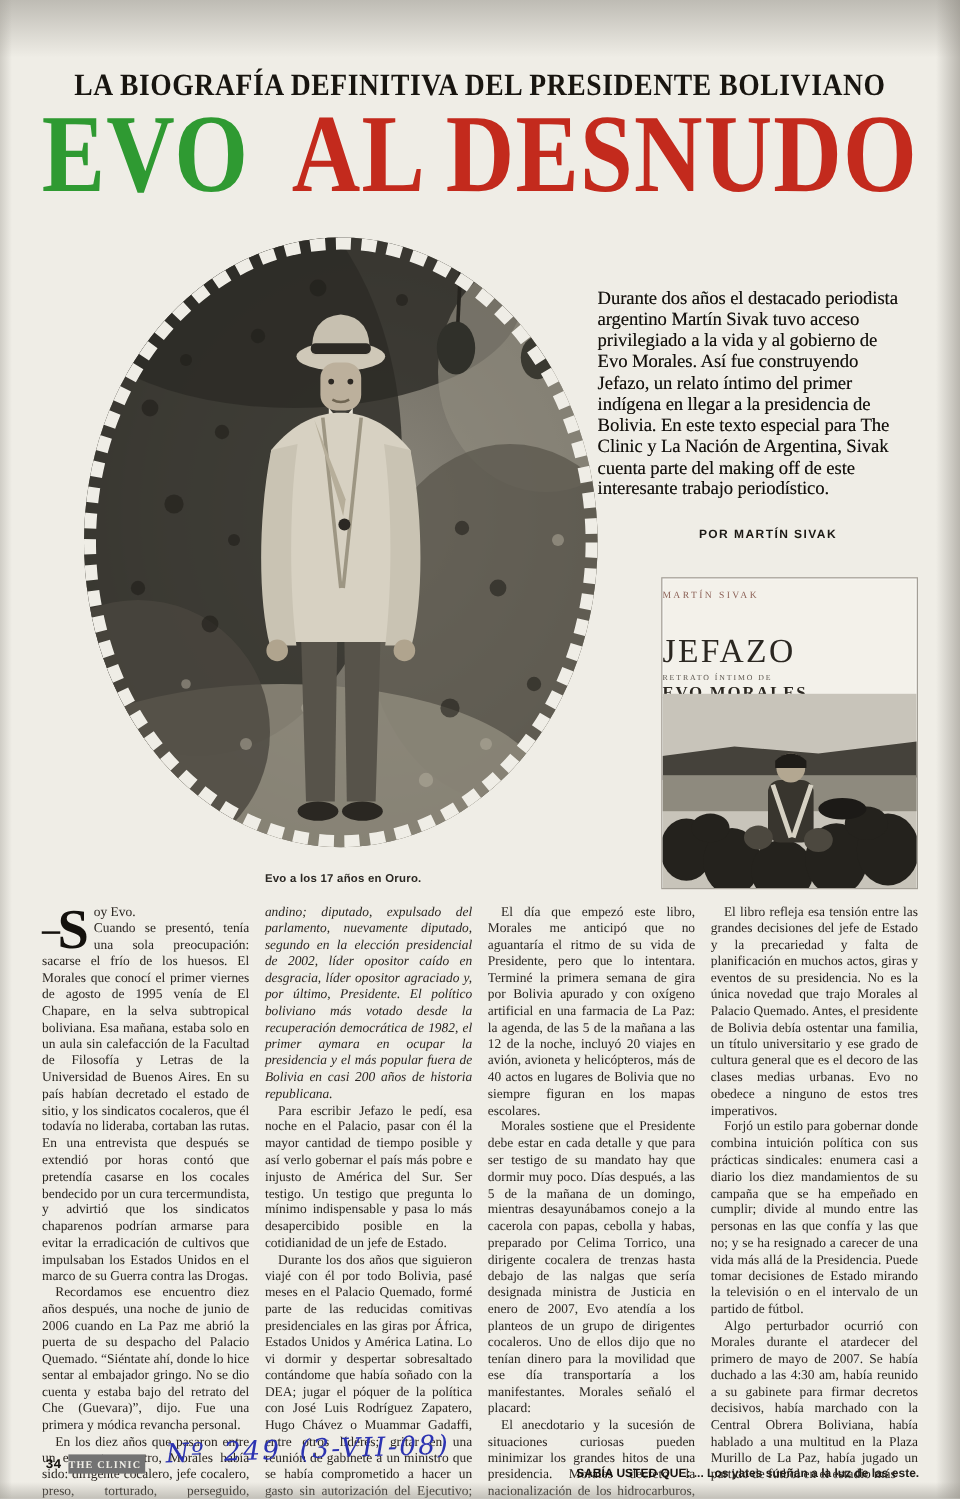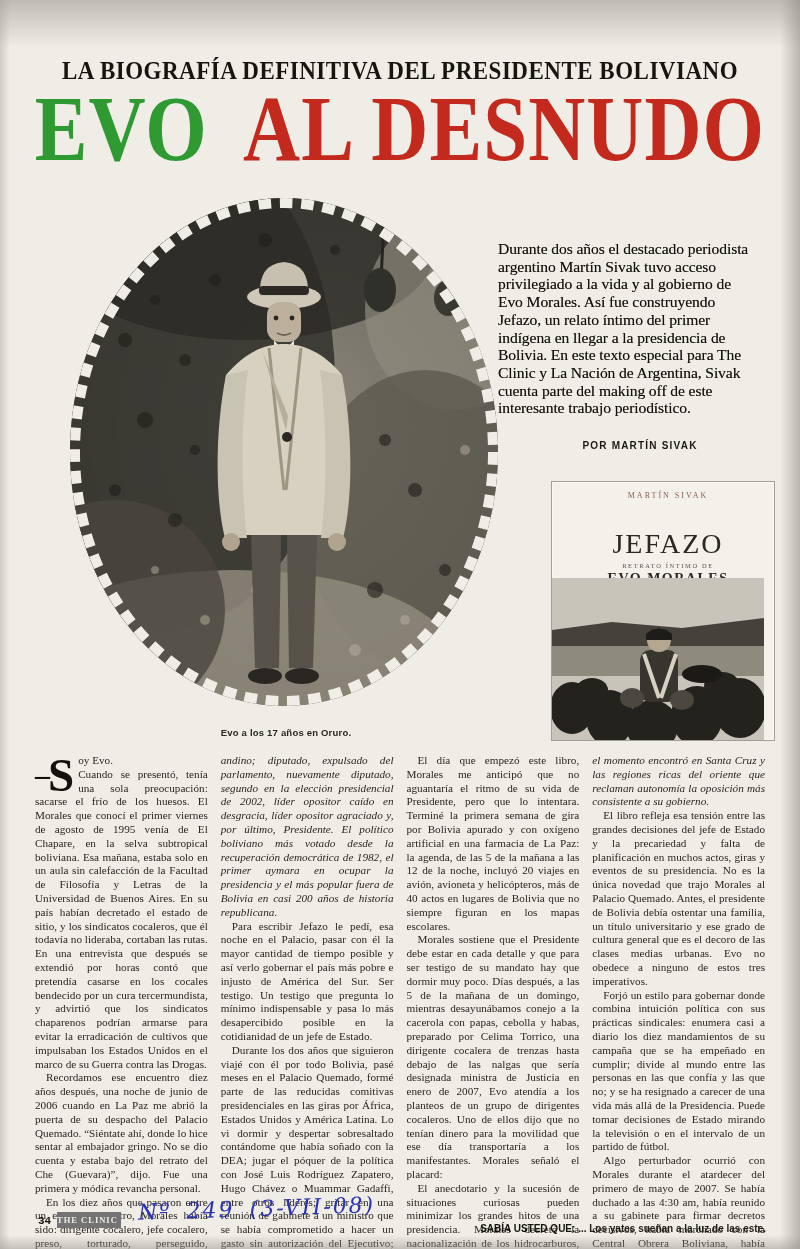--- a/index.html
+++ b/index.html
@@ -59,21 +59,21 @@
   .byline{
     position:absolute;left:512px;top:440px;width:256px;
     text-align:center;font-family:"Liberation Sans",sans-serif;
     font-weight:bold;font-size:10px;letter-spacing:1.2px;color:#1c1915;
   }
 
   .cover{
     position:absolute;left:551px;top:481px;width:212px;height:258px;
     background:#f3f1ea;border:1px solid #a39f96;
     box-shadow:0 0 0 1px rgba(255,255,255,.5) inset;
-    text-align:center;overflow:hidden;padding-left:10px;
+    overflow:hidden;
   }
   .cover-author{margin-top:9px;font-size:8px;letter-spacing:2px;color:#8a5f54;font-family:"Liberation Serif",serif;}
   .cover-title{margin-top:28px;font-size:28px;letter-spacing:2px;color:#2b2721;font-family:Liberation Serif, serif;}
   .cover-sub{margin-top:2px;font-size:6.5px;letter-spacing:1.6px;color:#5c564e;}
   .cover-subject{margin-top:2px;font-size:14px;font-weight:bold;letter-spacing:1.5px;color:#2b2721;}
   .cover-photo{position:absolute;left:0;bottom:0;width:212px;height:162px;}
 
   .columns{
     position:absolute;left:35px;top:754px;width:730px;height:455px;
     display:grid;grid-template-columns:repeat(4,1fr);column-gap:13px;
@@ -266,21 +266,20 @@
     </div>
     <div class="col">
       <div>
           <p>El día que empezó este libro, Morales me anticipó que no aguantaría el ritmo de su vida de Presidente, pero que lo intentara. Terminé la primera semana de gira por Bolivia apurado y con oxígeno artificial en una farmacia de La Paz: la agenda, de las 5 de la mañana a las 12 de la noche, incluyó 20 viajes en avión, avioneta y helicópteros, más de 40 actos en lugares de Bolivia que no siempre figuran en los mapas escolares.</p>
           <p>Morales sostiene que el Presidente debe estar en cada detalle y que para ser testigo de su mandato hay que dormir muy poco. Días después, a las 5 de la mañana de un domingo, mientras desayunábamos conejo a la cacerola con papas, cebolla y habas, preparado por Celima Torrico, una dirigente cocalera de trenzas hasta debajo de las nalgas que sería designada ministra de Justicia en enero de 2007, Evo atendía a los planteos de un grupo de dirigentes cocaleros. Uno de ellos dijo que no tenían dinero para la movilidad que ese día transportaría a los manifestantes. Morales señaló el placard:</p>
           <p>El anecdotario y la sucesión de situaciones curiosas pueden minimizar los grandes hitos de una presidencia. Morales decretó la nacionalización de los hidrocarburos, convocó una Asamblea Constituyente e inició una reforma agraria. Hasta</p>
         </div>
     </div>
     <div class="col">
       <div>
-          <p class="cont">el momento encontró en Santa Cruz y las regiones ricas del oriente que reclaman autonomía la oposición más consistente a su gobierno.</p>
           <p>El libro refleja esa tensión entre las grandes decisiones del jefe de Estado y la precariedad y falta de planificación en muchos actos, giras y eventos de su presidencia. No es la única novedad que trajo Morales al Palacio Quemado. Antes, el presidente de Bolivia debía ostentar una familia, un título universitario y ese grado de cultura general que es el decoro de las clases medias urbanas. Evo no obedece a ninguno de estos tres imperativos.</p>
           <p>Forjó un estilo para gobernar donde combina intuición política con sus prácticas sindicales: enumera casi a diario los diez mandamientos de su campaña que se ha empeñado en cumplir; divide al mundo entre las personas en las que confía y las que no; y se ha resignado a carecer de una vida más allá de la Presidencia. Puede tomar decisiones de Estado mirando la televisión o en el intervalo de un partido de fútbol.</p>
           <p>Algo perturbador ocurrió con Morales durante el atardecer del primero de mayo de 2007. Se había duchado a las 4:30 am, había reunido a su gabinete para firmar decretos decisivos, había marchado con la Central Obrera Boliviana, había hablado a una multitud en la Plaza Murillo de La Paz, había jugado un partido de fútbol en el estadio más</p>
         </div>
     </div>
   </div>
 
   <div class="footer-pagenum">34</div>
   <div class="footer-logo">THE CLINIC</div>
   <div class="handwritten">Nº 249  (3-VII-08)</div>

